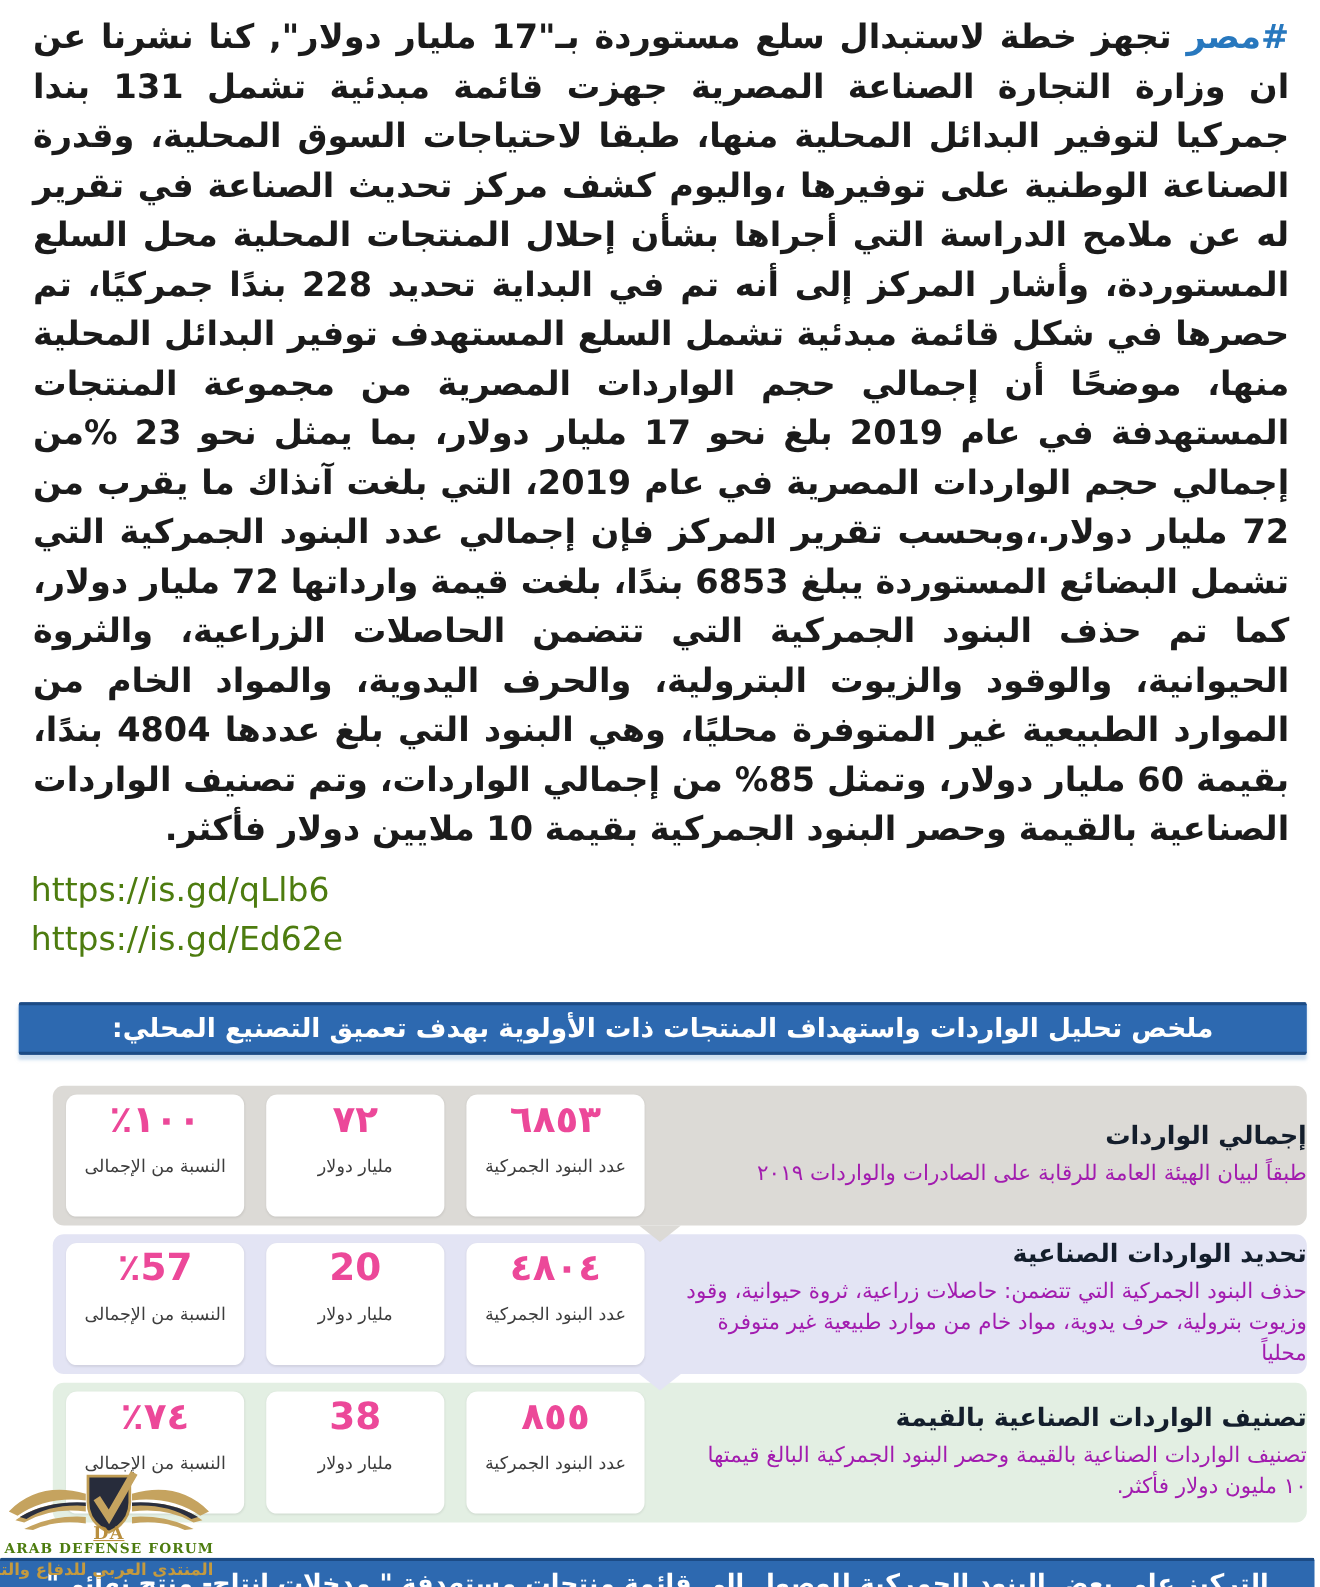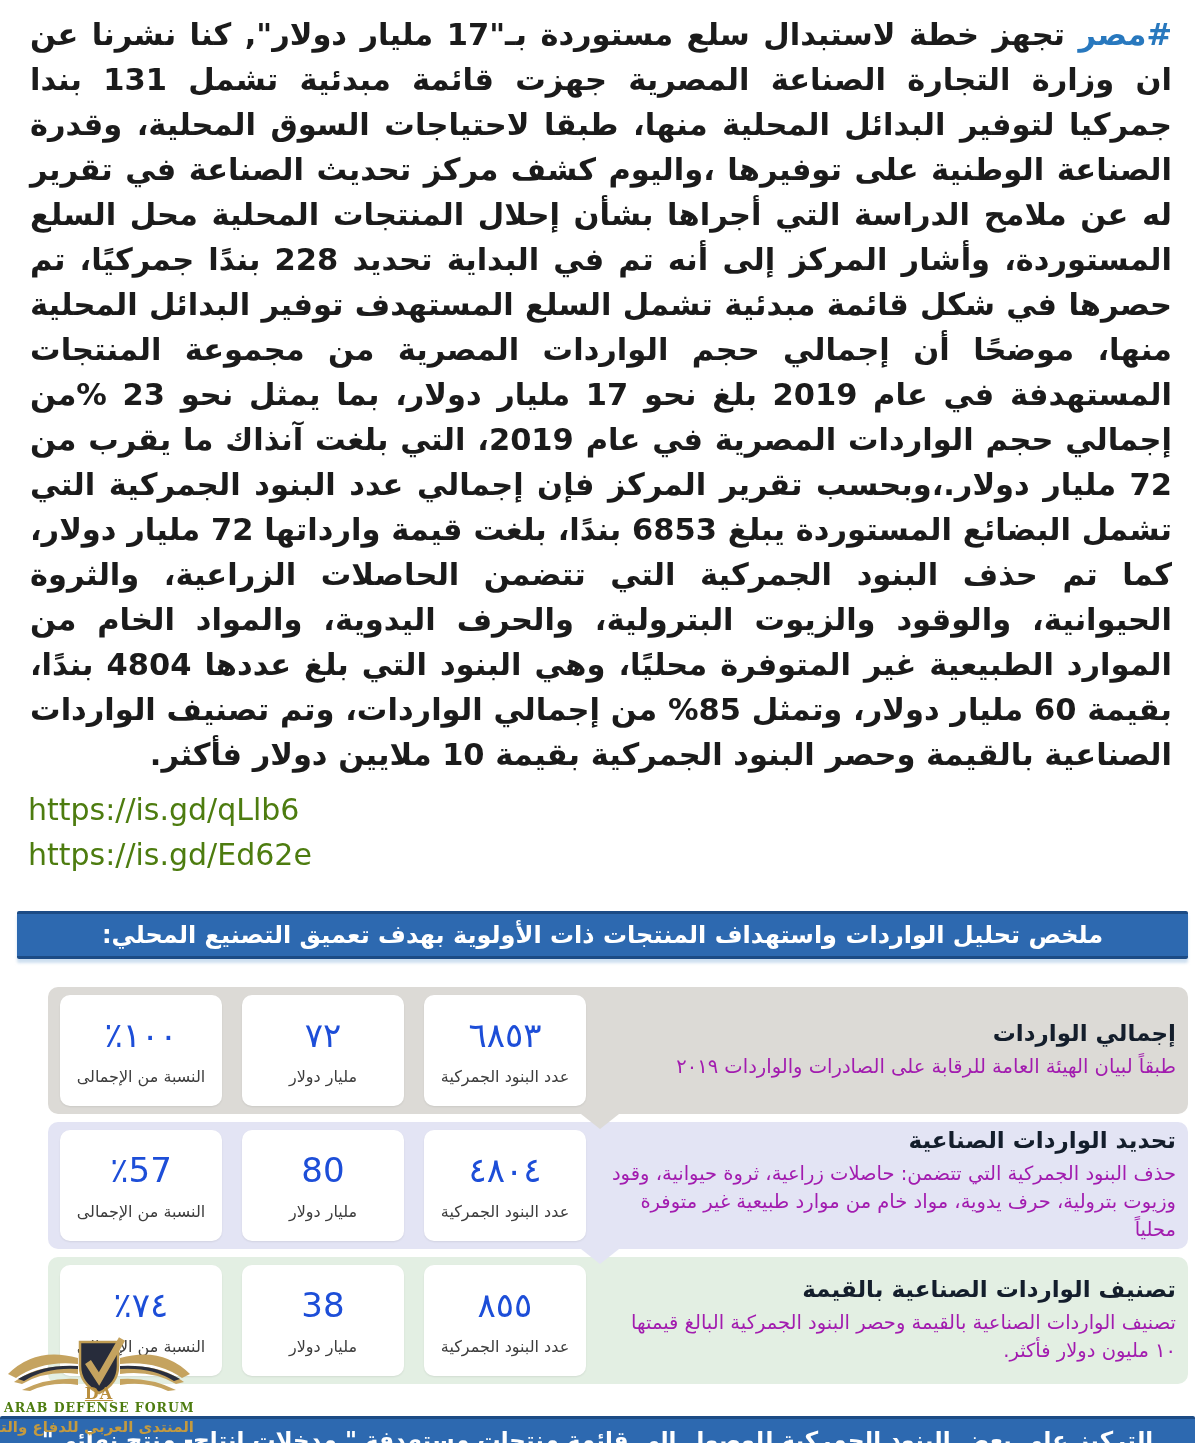--- a/index.html
+++ b/index.html
@@ -27,29 +27,29 @@
   }
   .rows{margin:28px 12px 0 48px;width:1140px;}
   .row{
     position:relative;height:127px;border-radius:10px;margin-bottom:8px;
     display:flex;align-items:center;justify-content:space-between;
     padding:0;box-sizing:border-box;
   }
   .row-gray{background:#dcdad6;}
   .row-lavender{background:#e3e4f4;}
   .row-green{background:#e3efe3;}
-  .row-text{width:572px;padding:0 12px 0 0;text-align:right;}
+  .row-text{width:572px;padding:0 0 0 0;text-align:right;}
   .row-title{font-size:23px;font-weight:bold;color:#141e2c;margin-bottom:7px;}
   .row-desc{font-size:19.5px;line-height:28px;color:#a21caf;font-weight:500;}
   .cards{display:flex;gap:20px;padding:0 0 0 12px;}
   .card{
     width:162px;height:111px;background:#ffffff;border-radius:10px;
     text-align:center;box-shadow:0 1px 2px rgba(0,0,0,0.08);
   }
-  .card-value{font-size:34px;font-weight:normal;color:#1d4ed8;margin-top:20px;}
+  .card-value{font-size:34px;font-weight:bold;color:#ec4899;margin-top:3px;}
   .card-label{font-size:16px;color:#3d3d3d;margin-top:12px;font-weight:500;}
   .chevron{
     position:absolute;top:100%;left:533px;width:0;height:0;z-index:2;
     border-left:19px solid transparent;border-right:19px solid transparent;
   }
   .chevron-gray{border-top:15px solid #dcdad6;}
   .chevron-lavender{border-top:15px solid #e3e4f4;}
 
   .ig-header2{
     margin:32px 5px 0 0;width:1195px;box-sizing:border-box;
@@ -112,21 +112,21 @@
         <div class="row-text">
           <div class="row-title">تحديد الواردات الصناعية</div>
           <div class="row-desc">حذف البنود الجمركية التي تتضمن: حاصلات زراعية، ثروة حيوانية، وقود وزيوت بترولية، حرف يدوية، مواد خام من موارد طبيعية غير متوفرة محلياً</div>
         </div>
         <div class="cards">
           <div class="card">
             <div class="card-value" dir="ltr">٤٨٠٤</div>
             <div class="card-label">عدد البنود الجمركية</div>
           </div>
           <div class="card">
-            <div class="card-value" dir="ltr">80</div>
+            <div class="card-value" dir="ltr">20</div>
             <div class="card-label">مليار دولار</div>
           </div>
           <div class="card">
             <div class="card-value" dir="ltr">٪57</div>
             <div class="card-label">النسبة من الإجمالى</div>
           </div>
         </div>
         <div class="chevron chevron-lavender"></div>
       </div>
 

